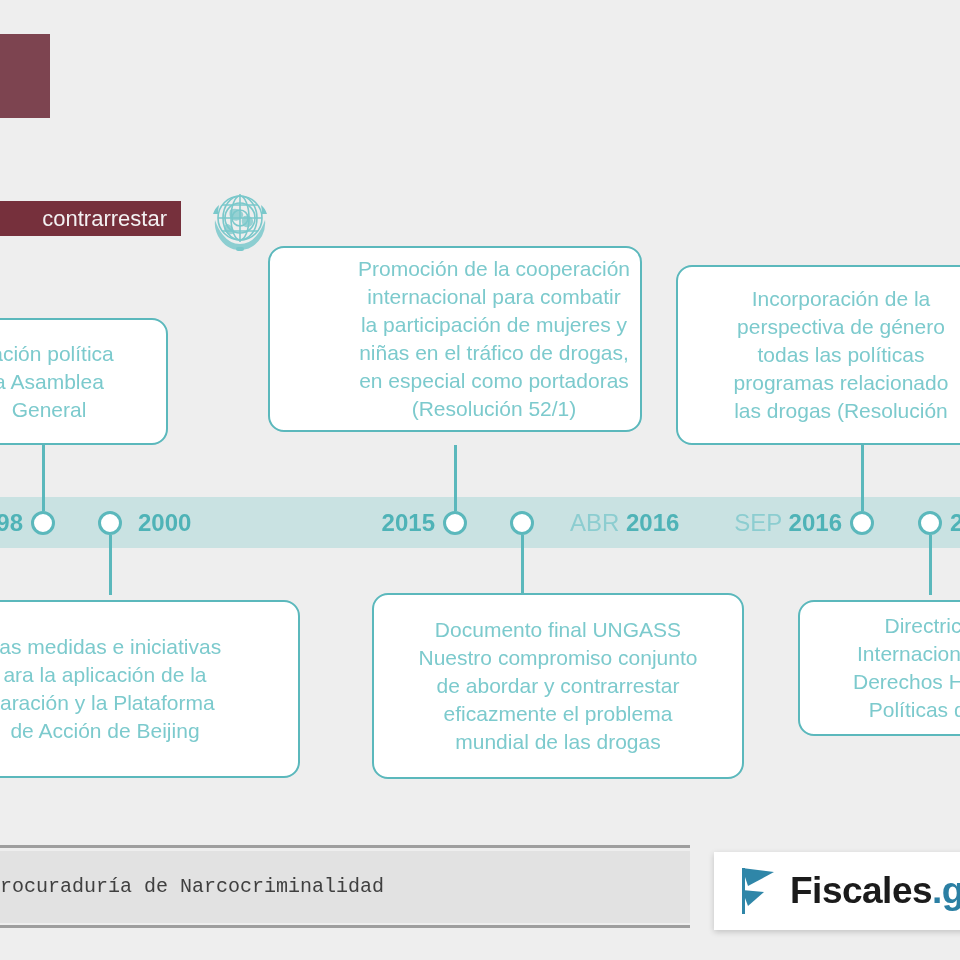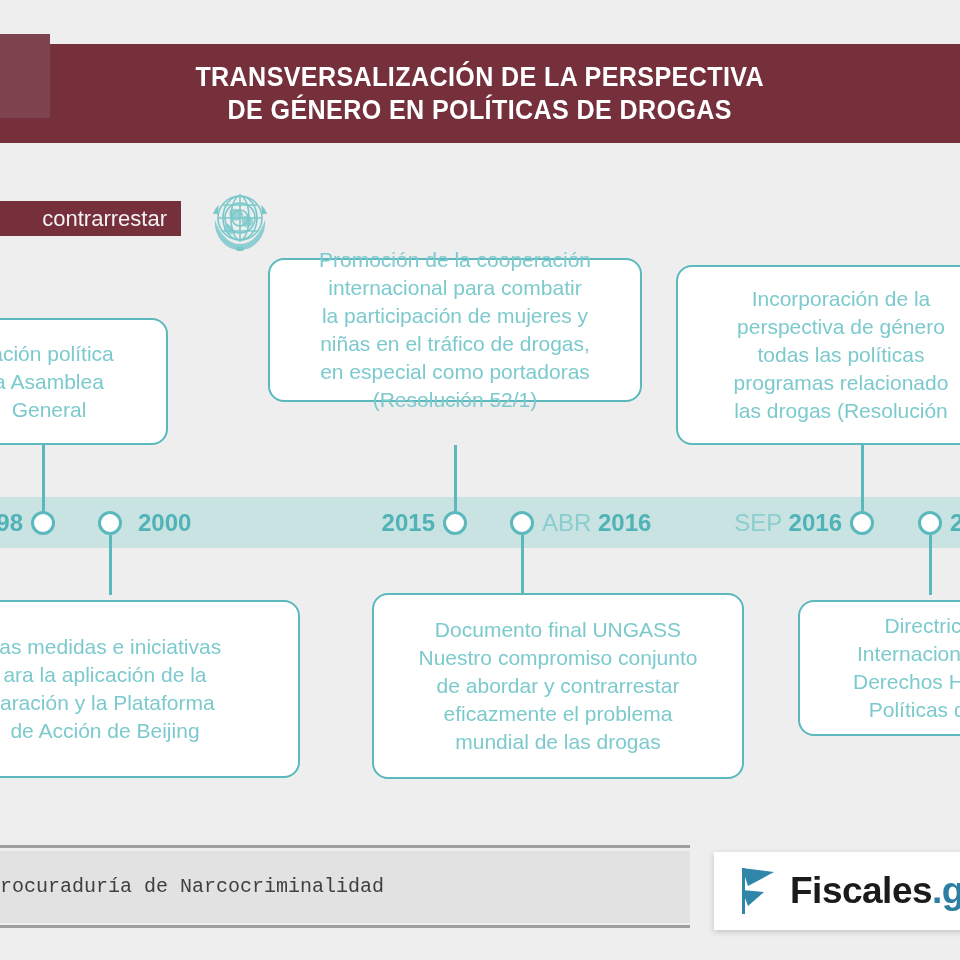--- a/index.html
+++ b/index.html
@@ -116,21 +116,21 @@
     position: absolute;
     top: 508px;
     font-size: 24px;
     line-height: 30px;
     color: #62bec2;
     white-space: nowrap;
     z-index: 5;
     font-family: "Liberation Sans", sans-serif;
   }
   .tl-year b { font-weight: bold; color: #4fb3b7; }
-  .tl-year .mon { font-weight: normal; color: #8ccdd0; }
+  .tl-year .mon { font-weight: normal; color: #8ccdd0; margin-left: 28px; }
 
   
   .card {
     position: absolute;
     background: #ffffff;
     border: 2px solid #5bb8bc;
     border-radius: 16px;
     box-sizing: border-box;
     display: flex;
     align-items: center;
@@ -209,24 +209,20 @@
     font-family: "Liberation Sans", sans-serif;
   }
   .brand-word .dom { color: #2b7fa3; }
 </style>
 </head>
 <body>
 
 <div id="stage">
 
   <div class="header-accent"></div>
-  <div class="header-bar">
-    <div class="header-title">TRANSVERSALIZACIÓN DE LA PERSPECTIVA
-DE GÉNERO EN POLÍTICAS DE DROGAS</div>
-  </div>
 
   <div class="scope-badge">
     <span class="scope-badge-label">contrarrestar</span>
   </div>
 
   <div class="un-emblem">
     <svg viewBox="0 0 80 68" width="80" height="68" aria-hidden="true">
       <g fill="none" stroke="#7ac8cb" stroke-width="1.6">
         <circle cx="40" cy="30" r="22"></circle>
         <circle cx="40" cy="30" r="15"></circle>
@@ -254,21 +250,21 @@
   </div>
 
   <div class="timeline-band"></div>
 
   <div id="cards-layer">
       <div class="card" style="left: -70px; top: 318px; width: 238px; height: 127px;">
         <div class="card-text">ración política
 a Asamblea
 General</div>
       </div>
-      <div class="card" style="left: 268px; top: 258px; width: 374px; height: 144px;">
+      <div class="card" style="left: 268px; top: 246px; width: 374px; height: 186px; justify-content: flex-end;">
         <div class="card-text">Promoción de la cooperación
 internacional para combatir
 la participación de mujeres y
 niñas en el tráfico de drogas,
 en especial como portadoras
 (Resolución 52/1)</div>
       </div>
       <div class="card" style="left: 676px; top: 265px; width: 330px; height: 180px;">
         <div class="card-text">Incorporación de la
 perspectiva de género

